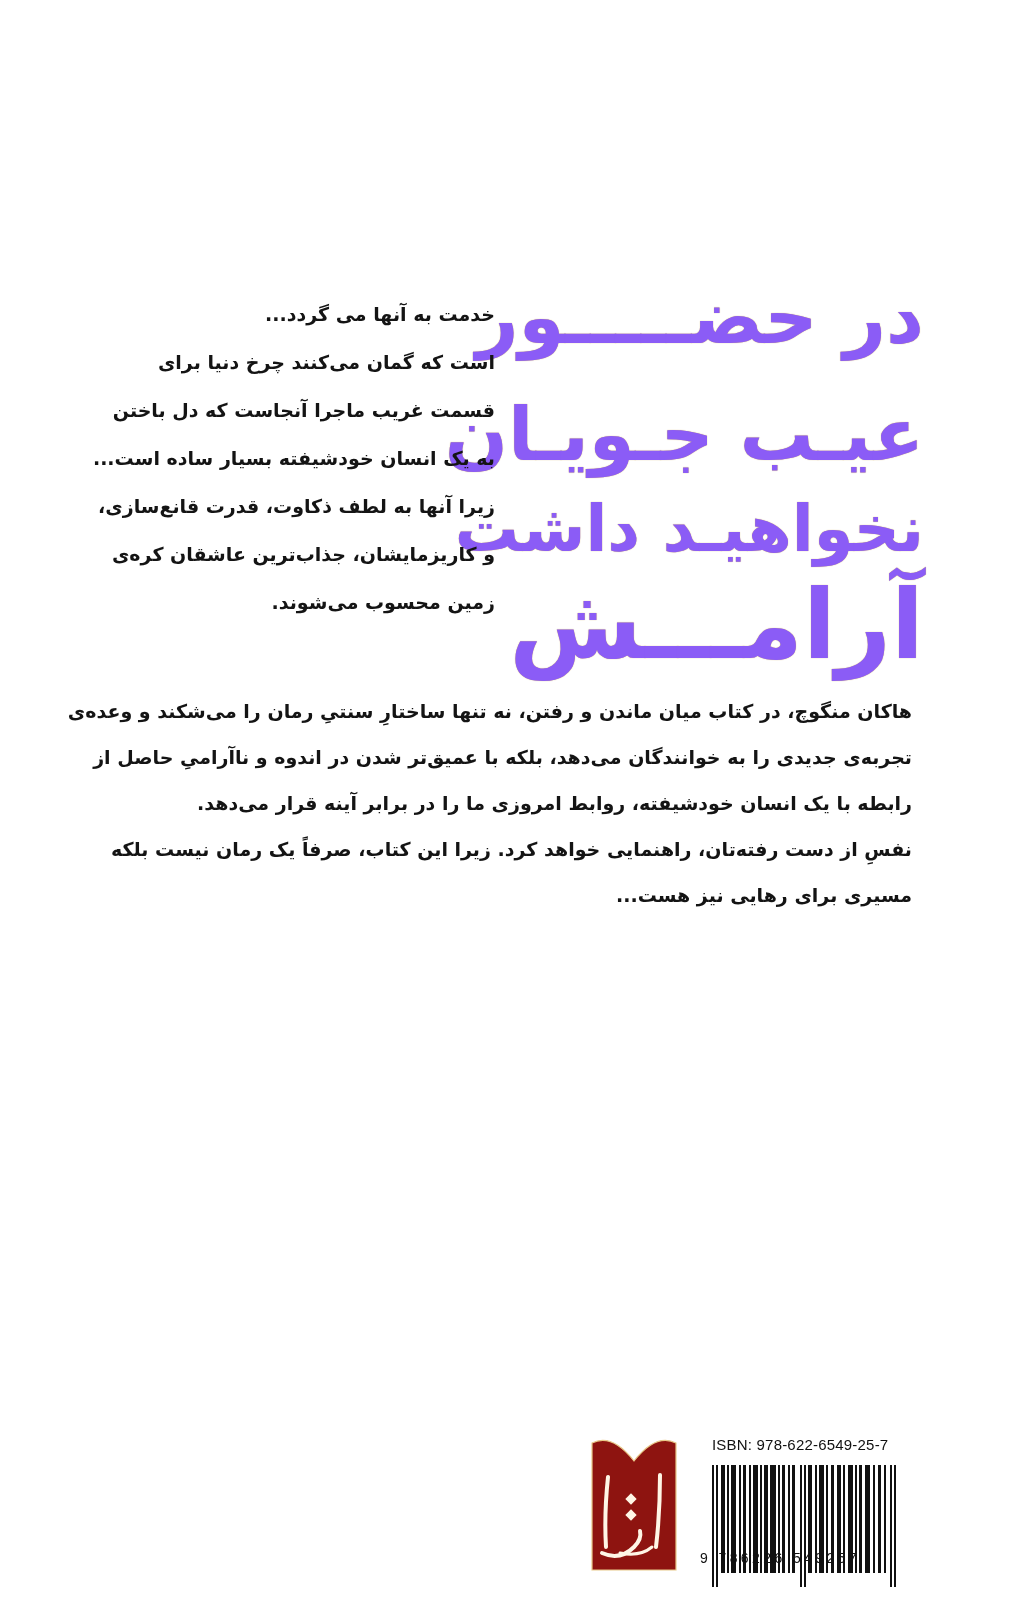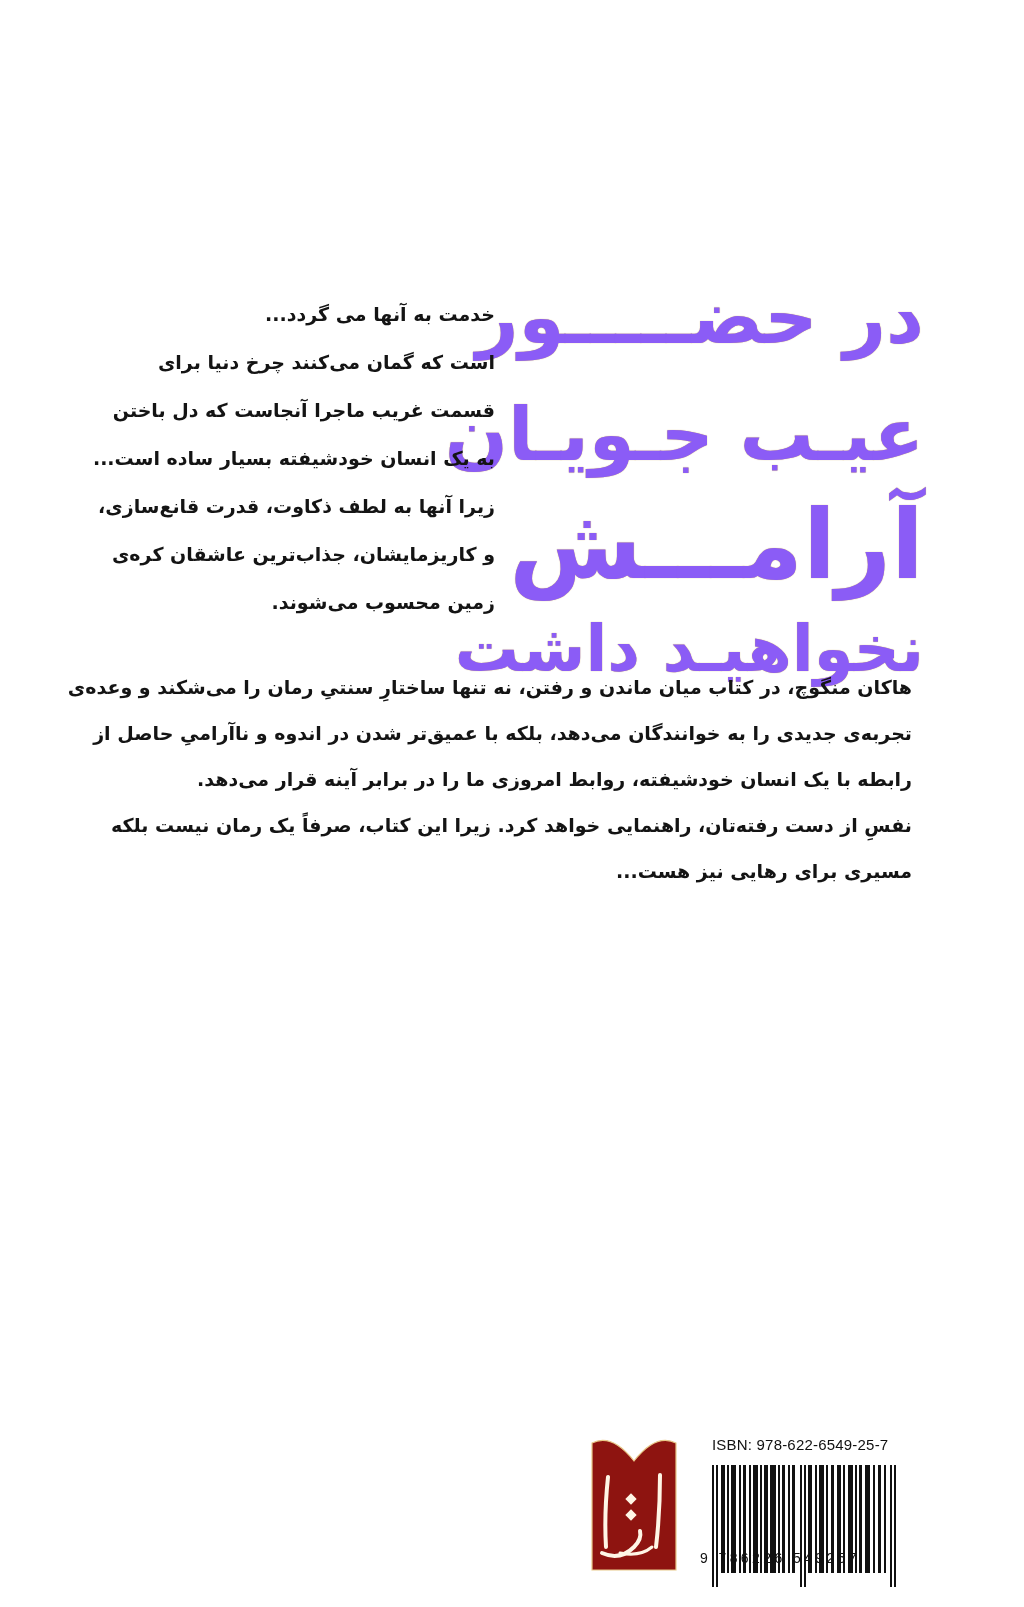--- a/index.html
+++ b/index.html
@@ -62,21 +62,21 @@
     }
     .teaser .tline {
       display: block;
       white-space: nowrap;
     }
 
     
     .description {
       position: absolute;
       left: 92px;
-      top: 664px;
+      top: 688px;
       width: 820px;
       direction: rtl;
       text-align: right;
       font-family: "DejaVu Sans", sans-serif;
       font-weight: bold;
       font-size: 19px;
       line-height: 46px;
       color: #141414;
     }
     .description .dline {
@@ -123,22 +123,22 @@
     }
   </style>
 </head>
 <body>
 
 <div class="page">
 
   <div class="title-block">
     <span class="title-line l1">در حضـــــور</span>
     <span class="title-line l2">عیـب جـویـان</span>
+    <span class="title-line l4">نخواهیـد داشت</span>
     <span class="title-line l3">آرامـــش</span>
-    <span class="title-line l4">نخواهیـد داشت</span>
   </div>
 
   <div class="teaser">
     <span class="tline">خدمت به آنها می گردد...</span>
     <span class="tline">است که گمان می‌کنند چرخ دنیا برای</span>
     <span class="tline">قسمت غریب ماجرا آنجاست که دل باختن</span>
     <span class="tline">به یک انسان خودشیفته بسیار ساده است...</span>
     <span class="tline">زیرا آنها به لطف ذکاوت، قدرت قانع‌سازی،</span>
     <span class="tline">و کاریزمایشان، جذاب‌ترین عاشقان کره‌ی</span>
     <span class="tline">زمین محسوب می‌شوند.</span>

